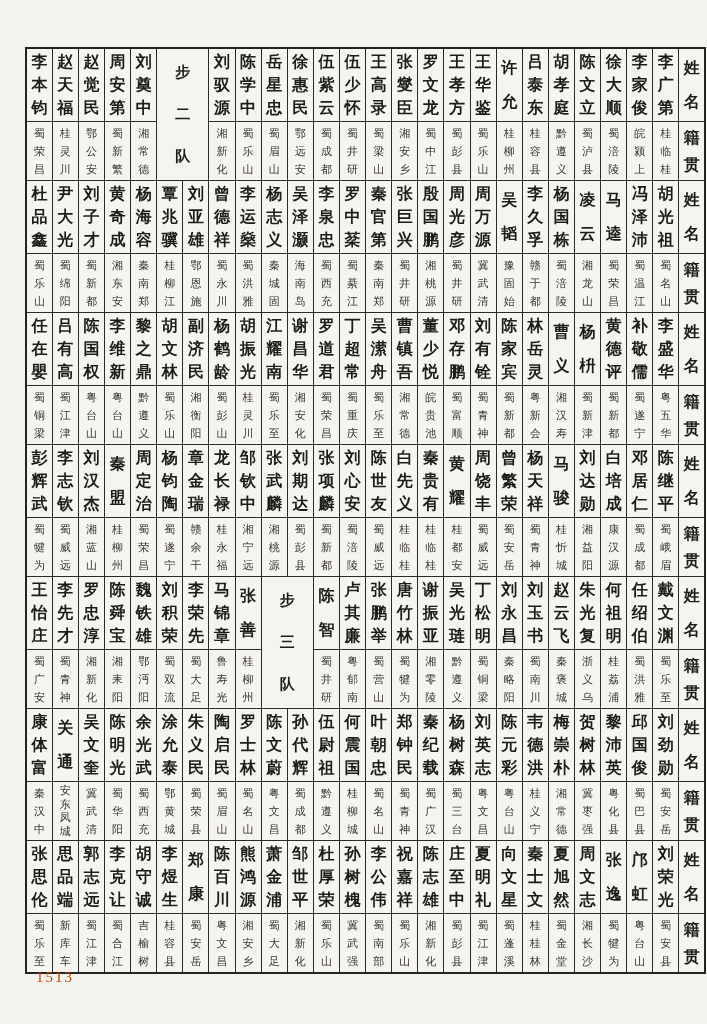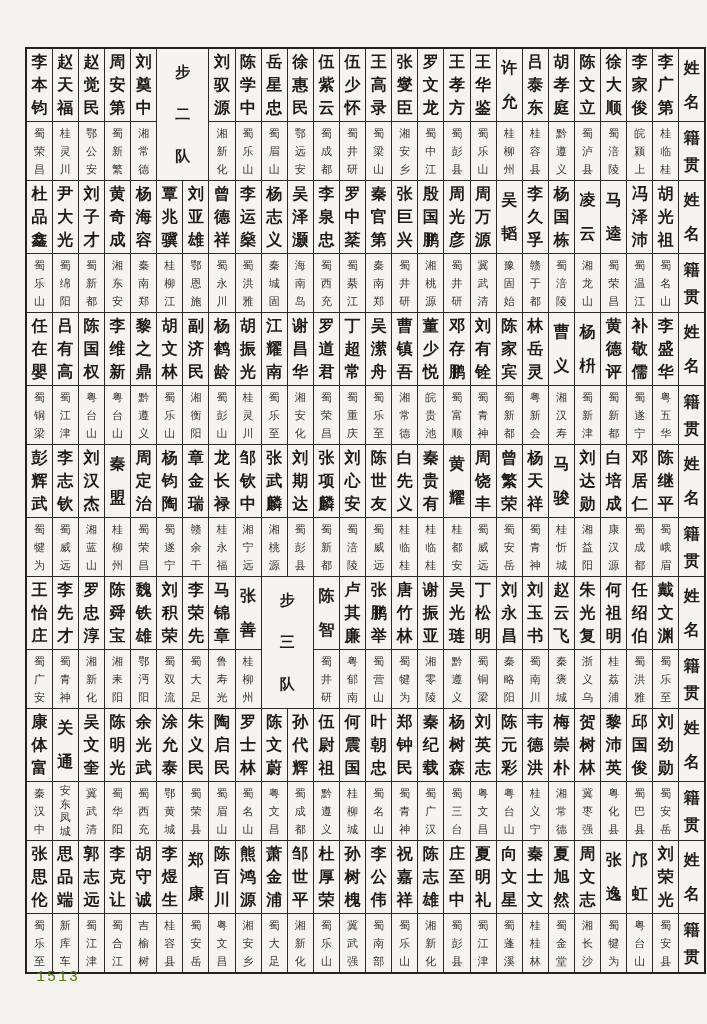--- a/index.html
+++ b/index.html
@@ -33,22 +33,22 @@
     font-size:11px;font-weight:400;color:#35332e;line-height:1;
   }
   .header-cell .vcol span{
     font-size:16px;font-weight:700;color:#1d1c19;line-height:1;
   }
   .squad-cell .vcol span{
     font-size:15px;font-weight:700;color:#1d1c19;line-height:1;
   }
   .page-number{
     position:absolute;left:36px;top:969px;
-    font-size:15px;letter-spacing:2px;color:#4d7c0f;
-    font-family:Liberation Mono, monospace;
+    font-size:15px;letter-spacing:2px;color:#c2410c;
+    font-family:Liberation Serif, serif;
   }
 </style>
 </head>
 <body>
 
 <div class="scan-wrap">
   <table class="roster">
     <tbody>
         <tr class="name-row">
           <td class="header-cell">

